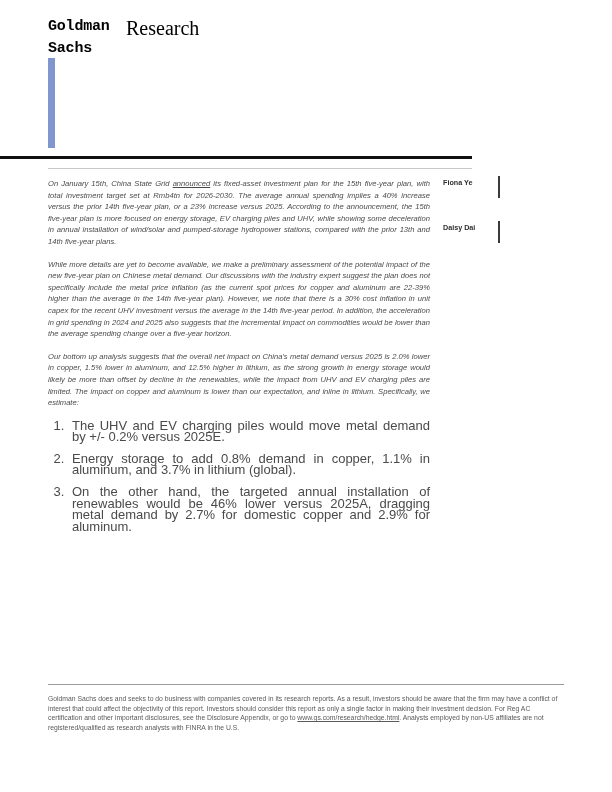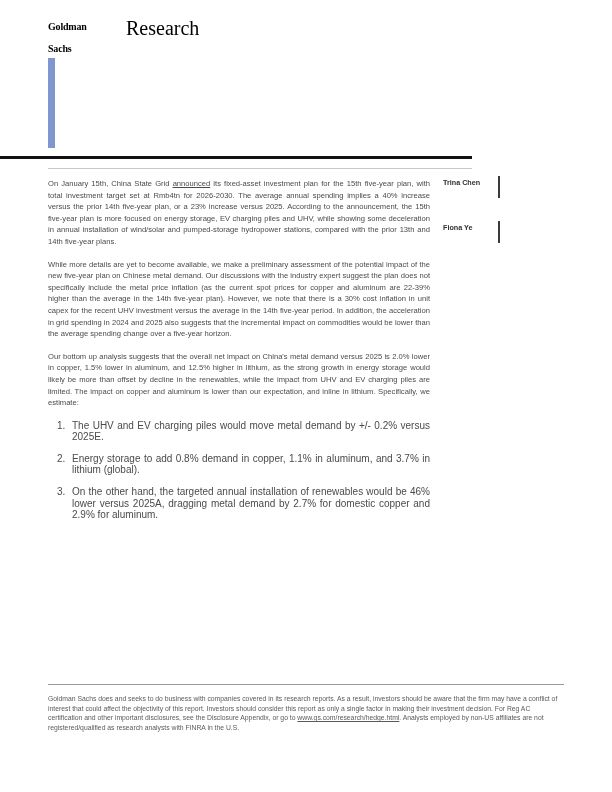--- a/index.html
+++ b/index.html
@@ -28,23 +28,23 @@
     position: absolute;
     left: 48px;
     top: 20px;
     width: 200px;
     height: 30px;
   }
   .gs-logo {
     position: absolute;
     left: 0;
     top: 0;
-    font-family: Liberation Serif, serif;
+    font-family: Liberation Mono, monospace;
     font-weight: bold;
-    font-size: 10px;
+    font-size: 15px;
     line-height: 14px;
     color: #000000;
     letter-spacing: -0.2px;
     width: 74px;
   }
   .gs-logo .l2 { display: block; margin-top: 8px; }
   .gs-research {
     position: absolute;
     left: 78px;
     top: 0px;
@@ -105,33 +105,34 @@
     left: 48px;
     top: 178px;
     width: 382px;
   }
   .body-col p {
     margin: 0 0 11px 0;
     font-size: 7.6px;
     line-height: 11.6px;
     color: #4a4a4a;
     text-align: justify;
+    font-style: italic;
   }
   .body-col p .lnk {
     color: #4a4a4a;
     text-decoration: underline;
   }
 
   ol.numlist {
     margin: 4px 0 0 0;
     padding: 0 0 0 20px;
     list-style: decimal;
   }
   ol.numlist li {
-    font-size: 10px;
+    font-size: 13px;
     line-height: 11.6px;
     color: #4a4a4a;
     margin: 0 0 10px 0;
     text-align: justify;
     padding-left: 4px;
   }
   ol.numlist li::marker {
     color: #4a4a4a;
   }
 
@@ -209,25 +210,25 @@
 
     <ol class="numlist">
       <li>The UHV and EV charging piles would move metal demand by +/- 0.2% versus 2025E.</li>
       <li>Energy storage to add 0.8% demand in copper, 1.1% in aluminum, and 3.7% in lithium (global).</li>
       <li>On the other hand, the targeted annual installation of renewables would be 46% lower versus 2025A, dragging metal demand by 2.7% for domestic copper and 2.9% for aluminum.</li>
     </ol>
   </div>
 
   <div class="analysts">
     <div class="analyst">
-      <div class="analyst-name">Trina Chen</div>
+      <div class="analyst-name">Fiona Ye</div>
       <div class="analyst-redact"></div>
     </div>
     <div class="analyst">
-      <div class="analyst-name">Fiona Ye</div>
+      <div class="analyst-name">Daisy Dai</div>
       <div class="analyst-redact"></div>
     </div>
   </div>
 
   <div class="rule-footer"></div>
   <div class="footer">
     <p><span>Goldman Sachs does and seeks to do business with companies covered in its research reports. As a result, investors should be aware that the firm may have a conflict of interest that could affect the objectivity of this report. Investors should consider this report as only a single factor in making their investment decision. For Reg AC certification and other important disclosures, see the Disclosure Appendix, or go to </span><a class="flnk" href="#">www.gs.com/research/hedge.html</a><span>. Analysts employed by non-US affiliates are not registered/qualified as research analysts with FINRA in the U.S.</span></p>
   </div>
 
 </div>

